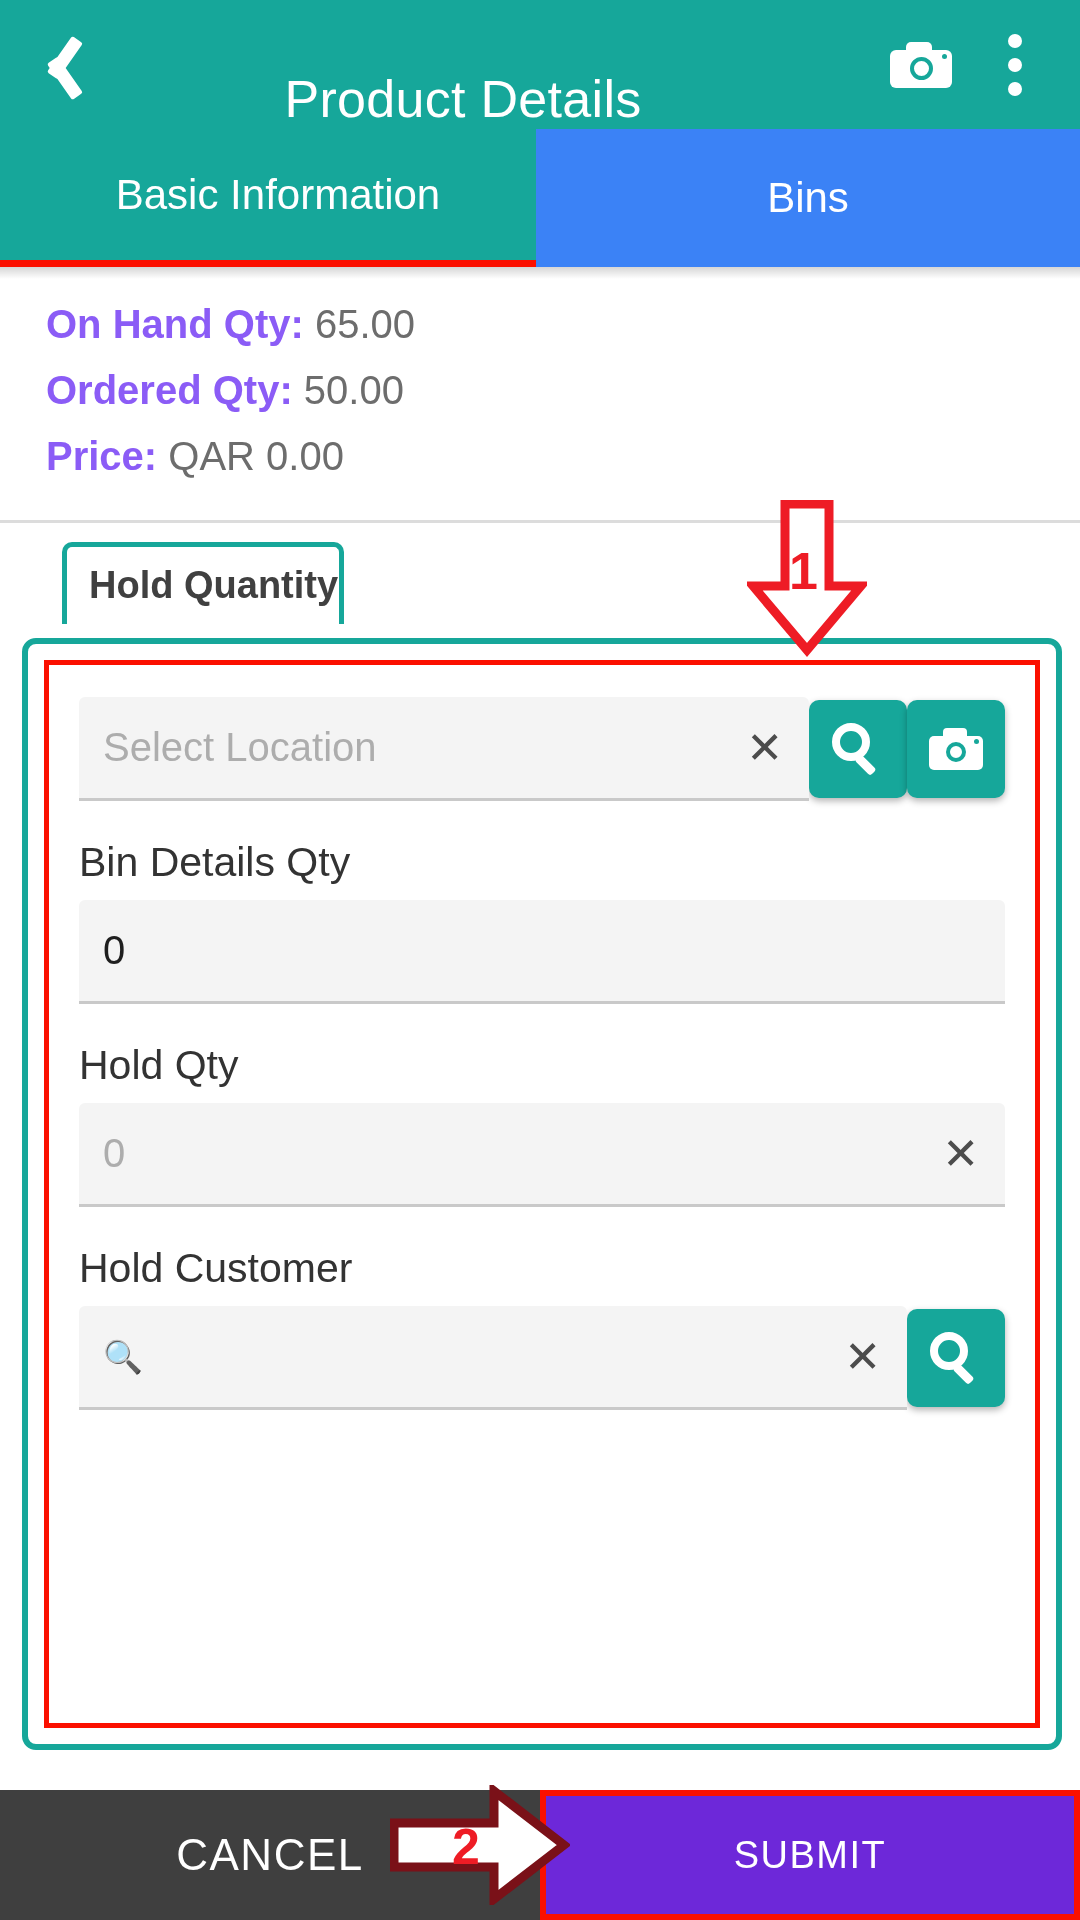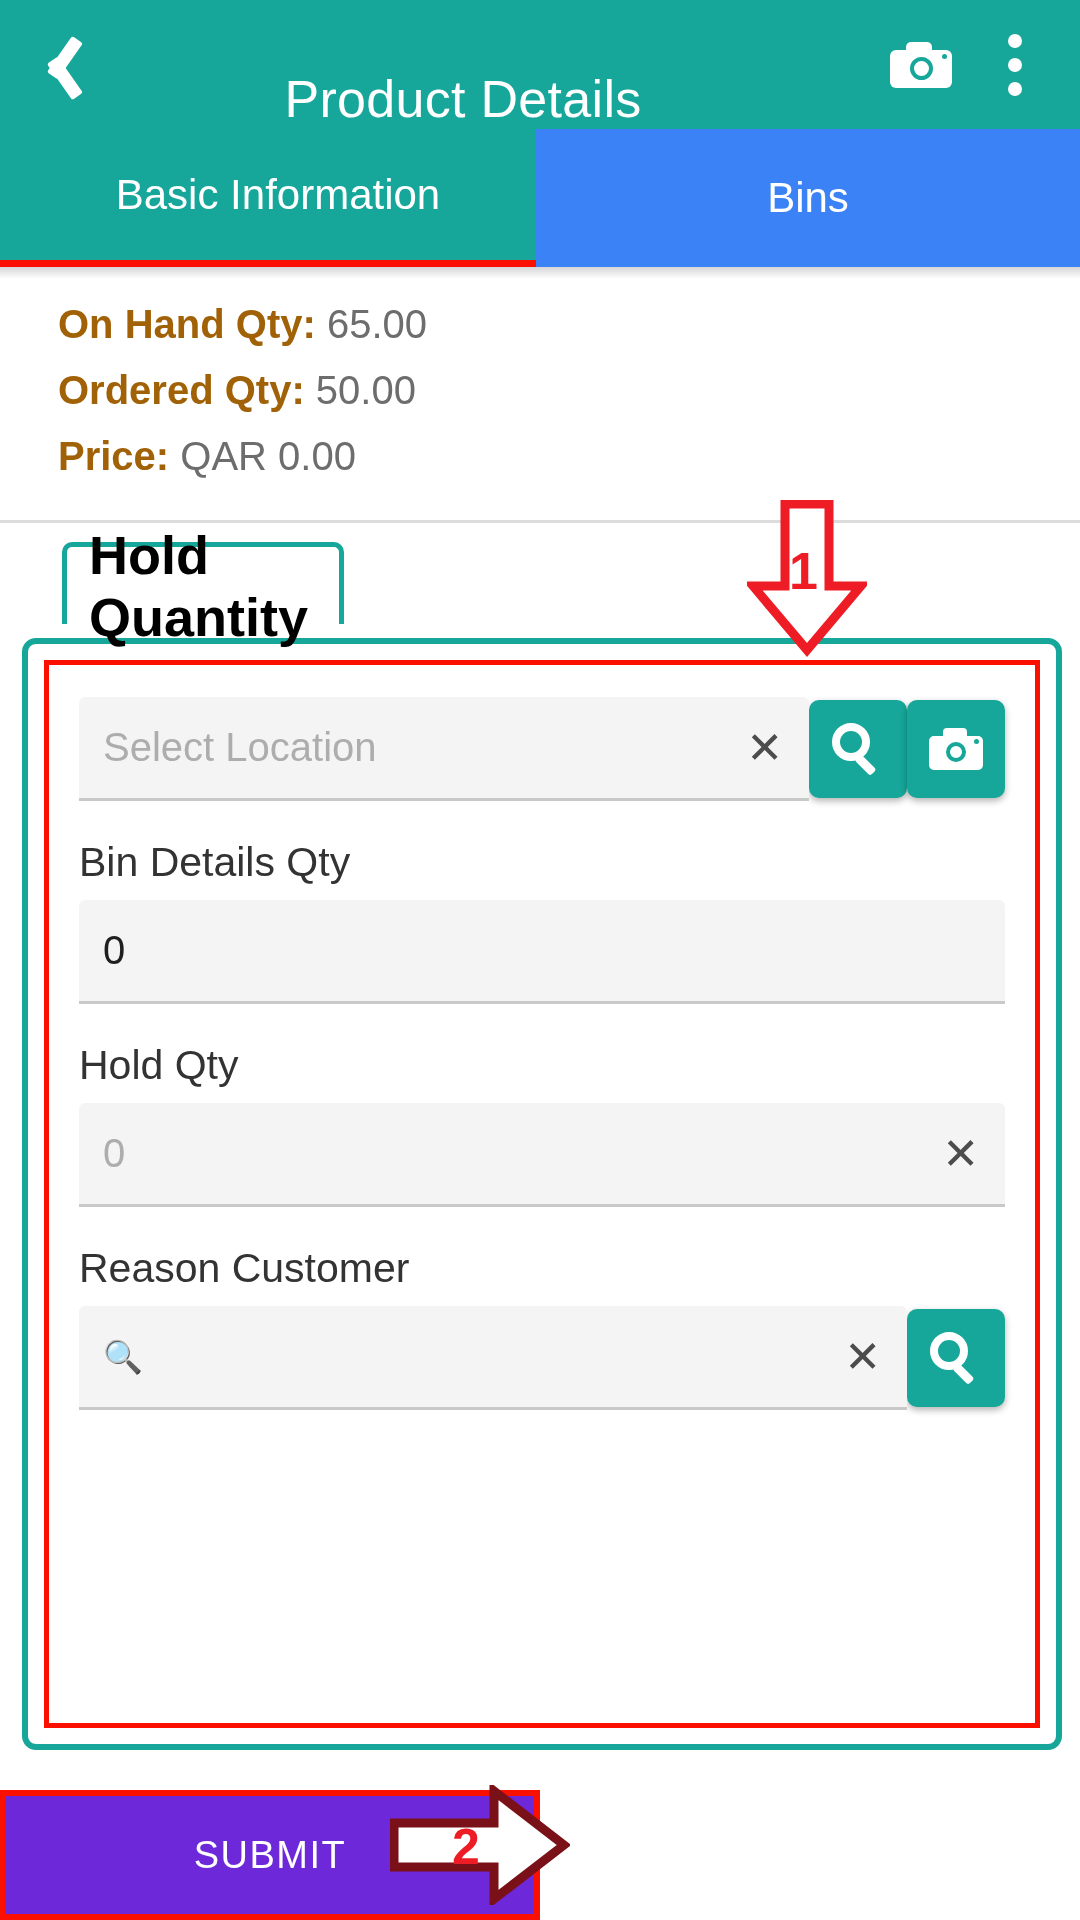--- a/index.html
+++ b/index.html
@@ -51,31 +51,31 @@
   .tab{ height:138px; display:flex; align-items:center; justify-content:center;
         color:#ffffff; font-size:42px; }
   .tab.active{ width:536px; background:#16a79a; border-bottom:7px solid #fb1000;padding-left:20px; }
   .tab.inactive{ width:544px; background:#3b82f6; }
   .tabs-shadow{ position:absolute; left:0; top:267px; width:1080px; height:12px;
      background:linear-gradient(to bottom, rgba(0,0,0,0.16), rgba(0,0,0,0)); }
 
   
   .info{ position:absolute; left:0; top:279px; width:1080px; padding:12px 0 0 46px; }
   .info-line{ font-size:40px; color:#6d6d6d; line-height:66px; white-space:nowrap; }
-  .info-line b{ color:#a16207; font-weight:700;margin-left:12px; }
+  .info-line b{ color:#8b5cf6; font-weight:700; }
   .divider{ position:absolute; left:0; top:520px; width:1080px; height:3px; background:#dcdcdc; }
 
   
   .hold-chip{
     position:absolute; left:62px; top:542px; width:282px; height:82px;
     border:5px solid #16a79a; border-bottom:none;
     border-radius:10px 10px 0 0; background:#fff;
     display:flex; align-items:center; padding-left:22px; z-index:6;
   }
-  .hold-chip span{ color:#000000; font-size:54px; font-weight:600; }
+  .hold-chip span{ color:#404040; font-size:38px; font-weight:600; }
 
   
   .card-outer{
     position:absolute; left:22px; top:638px; width:1040px; height:1112px;
     border:6px solid #16a79a; border-radius:14px; background:#ffffff; z-index:4;
   }
   .card-inner{
     position:absolute; left:16px; top:16px; right:16px; bottom:16px;
     border:5px solid #fb1000; background:#ffffff;
   }
@@ -243,21 +243,21 @@
           <div class="field-label">Hold Qty</div>
           <div class="field-row">
             <div class="input-wrap" style="flex:1;">
               <span class="placeholder">0</span>
               <span class="clear-x">✕</span>
             </div>
           </div>
         </div>
 
         <div>
-          <div class="field-label">Reason Customer</div>
+          <div class="field-label">Hold Customer</div>
           <div class="field-row">
             <div class="input-wrap" style="flex:1;">
               <span class="mini-search">🔍</span>
               <span class="value"></span>
               <span class="clear-x">✕</span>
             </div>
             <div class="sq-btn">
               <div class="mag">
                   <div class="ring"></div>
                   <div class="handle"></div>
@@ -270,20 +270,23 @@
       </div>
     </div>
   </div>
 
   <svg class="ann-arrow-1" viewBox="0 0 120 160">
     <polygon points="38,4 82,4 82,86 114,86 60,150 6,86 38,86" fill="#ffffff" stroke="#ee1c25" stroke-width="9" stroke-linejoin="miter"></polygon>
   </svg>
   <div class="ann-num ann-num-1">1</div>
 
   <div class="bottombar">
+    <div class="btn-cancel">
+      <span>CANCEL</span>
+    </div>
     <div class="btn-submit">
       <span>SUBMIT</span>
     </div>
   </div>
 
   <svg class="ann-arrow-2" viewBox="0 0 180 120">
     <polygon points="4,38 104,38 104,6 174,60 104,114 104,82 4,82" fill="#ffffff" stroke="#7a1118" stroke-width="9" stroke-linejoin="miter"></polygon>
   </svg>
   <div class="ann-num ann-num-2">2</div>
 

